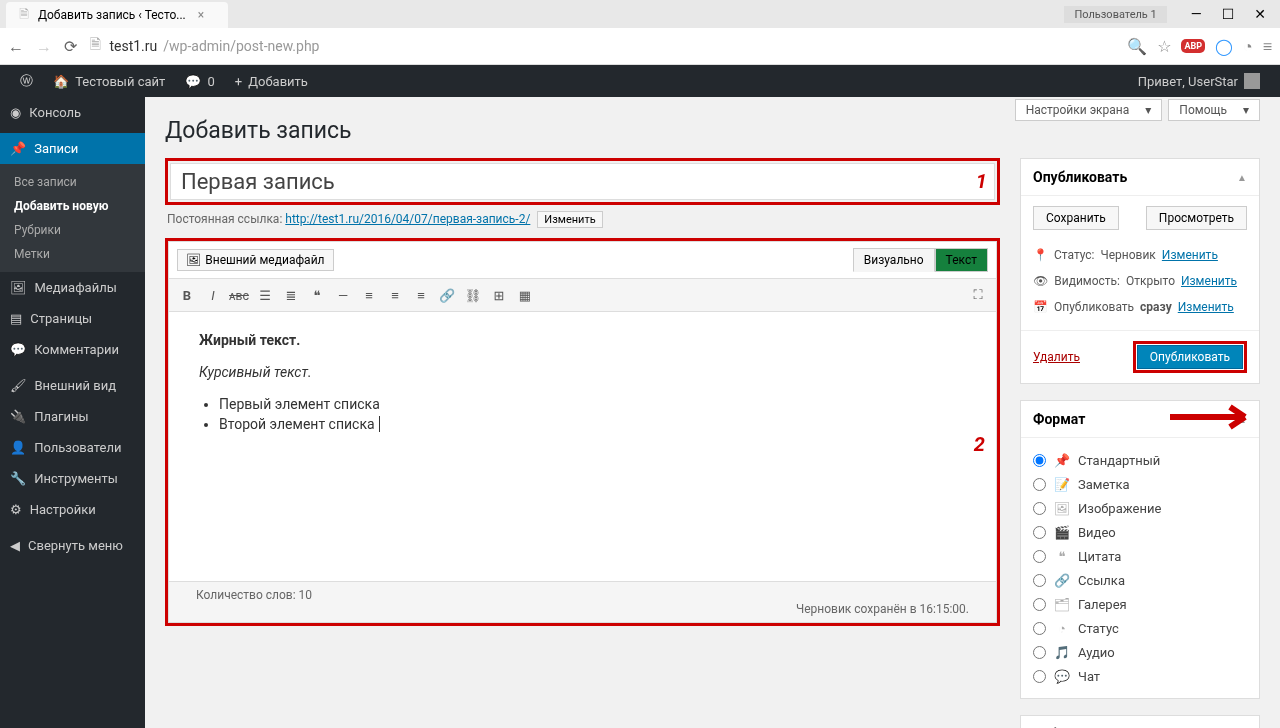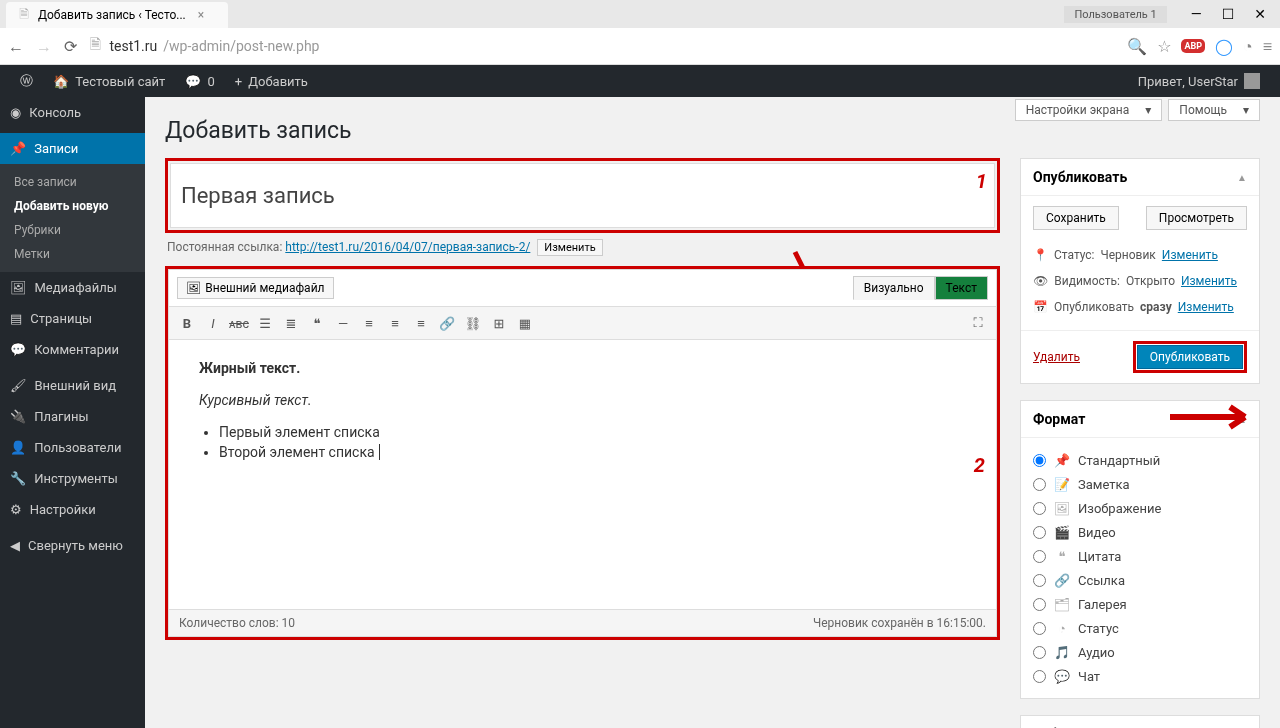--- a/index.html
+++ b/index.html
@@ -39,21 +39,21 @@
 .top-tabs { position: absolute; right: 20px; top: 2px; display: flex; gap: 6px; }
 .top-tab { border: 1px solid #ccc; background: #fff; padding: 3px 10px; font-size: 12px; color: #555; display: flex; align-items: center; gap: 16px; }
 h1.page-title { font-size: 23px; font-weight: normal; margin: 10px 0 14px 0; color: #23282d; }
 
 .main-cols { display: flex; gap: 20px; }
 .left-col { flex: 1; }
 .right-col { width: 240px; }
 
 
 .title-wrap { border: 3px solid #c00; padding: 2px; position: relative; margin-bottom: 4px; }
-.title-input { width: 100%; font-size: 22px; padding: 19px 10px; border: 1px solid #ddd; background: #fff; color: #444; }
+.title-input { width: 100%; font-size: 22px; padding: 5px 10px; border: 1px solid #ddd; background: #fff; color: #444; }
 .badge1 { position: absolute; right: 10px; top: 8px; color: #c00; font-size: 20px; font-weight: bold; font-style: italic; }
 
 .permalink { font-size: 12px; color: #666; margin: 6px 2px 10px; }
 .permalink a { color: #0073aa; text-decoration: underline; }
 .permalink button { font-size: 11px; border: 1px solid #ccc; background: #f7f7f7; padding: 1px 6px; margin-left: 4px; }
 
 
 .editor-wrap { border: 3px solid #c00; position: relative; }
 .badge2 { position: absolute; right: 12px; top: 50%; color: #c00; font-size: 20px; font-weight: bold; font-style: italic; }
 .media-bar { display: flex; align-items: center; background: #fff; border: 1px solid #ddd; border-bottom: none; padding: 6px 8px; }
@@ -61,21 +61,21 @@
 .editor-tabs { margin-left: auto; display: flex; }
 .editor-tab { border: 1px solid #ccc; padding: 4px 10px; font-size: 12px; background: #15803d; }
 .editor-tab.active { background: #f5f5f5; border-bottom-color: #f5f5f5; }
 .toolbar { background: #f5f5f5; border: 1px solid #ddd; border-bottom: 1px solid #ddd; padding: 4px 6px; display: flex; gap: 2px; align-items: center; }
 .tb-btn { width: 24px; height: 24px; display: flex; align-items: center; justify-content: center; font-size: 13px; color: #555; cursor: pointer; }
 .tb-expand { margin-left: auto; }
 .editor-body { background: #fff; border: 1px solid #ddd; border-top: none; min-height: 270px; padding: 20px 30px; font-family: Georgia, serif; font-size: 14px; color: #333; }
 .editor-body p { margin-bottom: 16px; }
 .editor-body ul { margin-left: 20px; }
 .editor-body li { margin-bottom: 4px; }
-.status-bar { background: #f5f5f5; border: 1px solid #ddd; border-top: none; padding: 6px 10px; font-size: 12px; color: #666; display: flex; }
+.status-bar { background: #f5f5f5; border: 1px solid #ddd; border-top: none; padding: 6px 27px; font-size: 12px; color: #666; display: flex; flex-direction: column; }
 .status-bar .right { margin-left: auto; }
 
 
 .metabox { background: #fff; border: 1px solid #ddd; margin-bottom: 16px; }
 .metabox h2 { font-size: 14px; font-weight: bold; padding: 10px 12px; border-bottom: 1px solid #eee; display: flex; align-items: center; }
 .metabox h2 .tog { margin-left: auto; color: #999; font-size: 10px; }
 .metabox .inside { padding: 10px 12px; }
 .pub-actions { display: flex; margin-bottom: 12px; }
 .btn { border: 1px solid #ccc; background: #f7f7f7; padding: 4px 12px; font-size: 12px; cursor: pointer; }
 .pub-row { font-size: 12px; color: #555; padding: 6px 0; display: flex; align-items: center; gap: 6px; }

